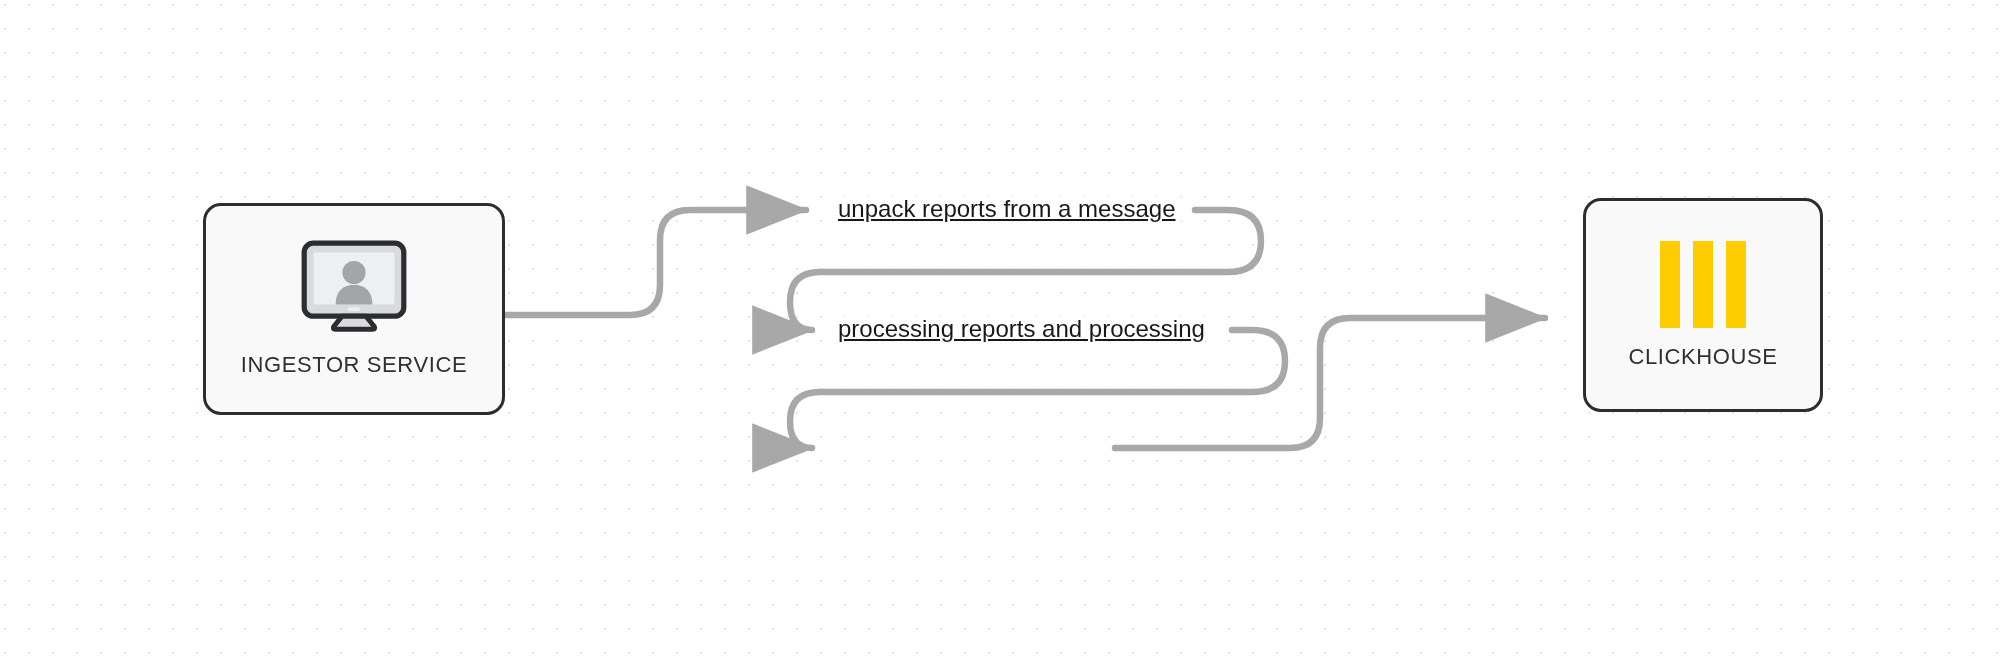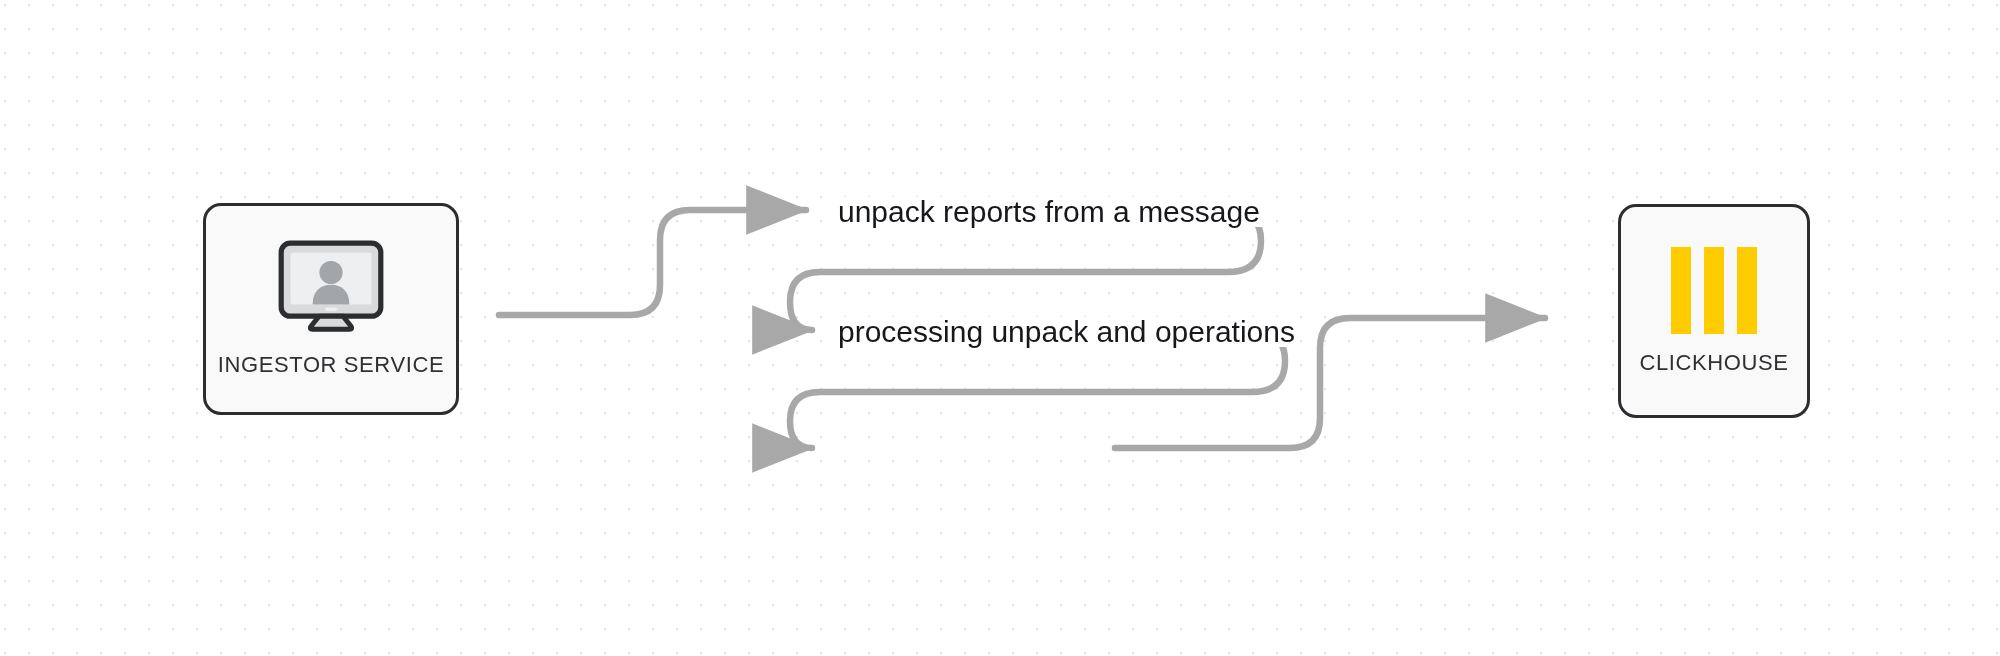--- a/index.html
+++ b/index.html
@@ -41,32 +41,31 @@
     font-size: 22px;
     letter-spacing: 0.6px;
     color: #2f3034;
     font-family: "Liberation Sans", sans-serif;
     white-space: nowrap;
   }
 
   #node-ingestor {
     left: 203px;
     top: 203px;
-    width: 256px;
+    width: 302px;
     height: 212px;
   }
   #node-ingestor .node-icon { margin-bottom: 14px; }
   #node-ingestor .node-label { margin-top: 2px; }
 
   #node-clickhouse {
     left: 1583px;
-    top: 204px;
-    width: 192px;
+    top: 198px;
+    width: 240px;
     height: 214px;
-    margin-left: 35px;
   }
   #node-clickhouse .node-icon { margin-bottom: 16px; }
 
   
   .ch-bars {
     display: flex;
     gap: 13px;
     align-items: flex-end;
   }
   .ch-bar {
@@ -81,27 +80,28 @@
     left: 0;
     top: 0;
     width: 2000px;
     height: 656px;
     pointer-events: none;
   }
 
   
   .edge-label {
     position: absolute;
-    font-size: 30px;
+    font-size: 24px;
     color: #16181c;
     font-family: "Liberation Sans", sans-serif;
     white-space: nowrap;
     line-height: 1;
     background: #ffffff;
     padding: 0 5px;
+    text-decoration: underline;
   }
   #label-unpack     { left: 833px; top: 197px; }
   #label-processing { left: 833px; top: 317px; }
   #label-write      { left: 833px; top: 436px; }
 </style>
 </head>
 <body>
 
 <div id="canvas">
 
@@ -172,16 +172,16 @@
         <div class="ch-bar"></div>
         <div class="ch-bar"></div>
         <div class="ch-bar"></div>
       </div>
     </div>
     <div class="node-label">CLICKHOUSE</div>
   </div>
 
   <div class="edge-label" id="label-unpack">unpack reports from a message</div>
 
-  <div class="edge-label" id="label-processing">processing unpack and operations</div>
+  <div class="edge-label" id="label-processing">processing reports and processing</div>
 
 
 </div>
 
 </body></html>

